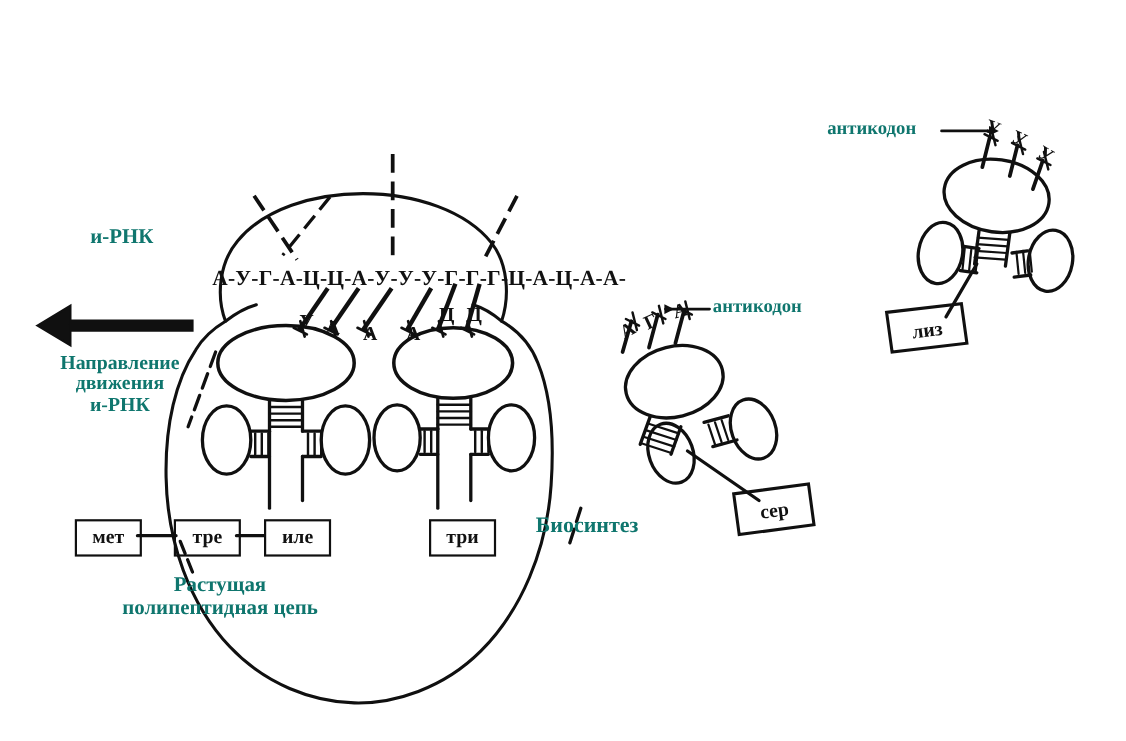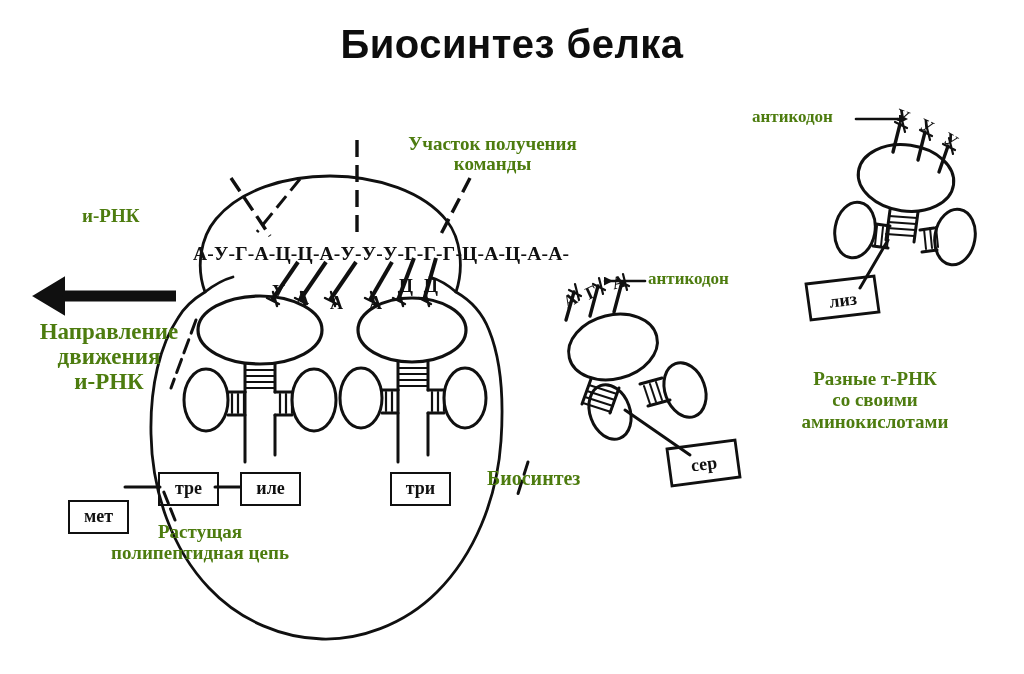--- a/index.html
+++ b/index.html
@@ -4,33 +4,33 @@
 <style>
   html,body{margin:0;padding:0;}
   body{
     width:1024px;height:674px;background:#ffffff;
     font-family:"Liberation Serif", serif;
     color:#111;overflow:hidden;position:relative;
   }
   #stage{position:absolute;left:0;top:0;width:1024px;height:674px;}
   svg#art{position:absolute;left:0;top:0;width:1024px;height:674px;}
 
-  .lbl{position:absolute;font-family:"Liberation Serif",serif;color:#4d7c0f;
+  .lbl{position:absolute;font-family:"Liberation Serif",serif;color:#0f766e;
        font-weight:700;line-height:1.06;text-align:center;white-space:pre;}
 
   #title{
     position:absolute;left:0;top:22px;width:1024px;text-align:center;
     font-family:"Liberation Sans","DejaVu Sans",sans-serif;
     font-weight:700;font-size:40px;letter-spacing:0.5px;color:#0d0d0d;
   }
 
   #lbl-exec{left:68px;top:134px;width:270px;font-size:19px;}
   #lbl-recv{left:370px;top:134px;width:245px;font-size:19px;}
   #lbl-mrna{left:82px;top:206px;font-size:19px;}
-  #lbl-dir{left:24px;top:320px;width:170px;font-size:23px;line-height:1.08;}
+  #lbl-dir{left:24px;top:320px;width:170px;font-size:18px;line-height:1.08;}
   #lbl-chain{left:55px;top:522px;width:290px;font-size:19px;line-height:1.1;}
   #lbl-ribosome{left:487px;top:468px;font-size:20px;font-weight:700;}
   #lbl-diff{left:760px;top:368px;width:230px;font-size:19px;line-height:1.12;}
   #lbl-anti-top{left:752px;top:108px;font-size:17px;font-weight:700;}
   #lbl-anti-mid{left:648px;top:270px;font-size:17px;font-weight:700;}
 
   .seq{position:absolute;left:157px;top:243px;font-size:19.5px;font-weight:700;
        letter-spacing:0.2px;white-space:nowrap;font-family:"Liberation Serif",serif;margin-left:36px;}
 
   .nt{position:absolute;font-size:18px;font-weight:700;font-family:"Liberation Serif",serif;}
@@ -251,40 +251,34 @@
 
         <path d="M806,284 L874,276 L879,312 L811,320 Z" stroke-width="2.8"></path>
       </g>
 
       <line x1="856" y1="119" x2="900" y2="119" stroke-width="2.6" marker-end="url(#arrowR)"></line>
       <line x1="645" y1="281" x2="605" y2="281" stroke-width="2.6" marker-end="url(#arrowL)"></line>
 
     </g>
   </svg>
 
-  <div id="title">Биосинтез белка</div>
-
-
-  <div class="lbl" id="lbl-recv">Участок получения
-команды</div>
+
+
 
   <div class="lbl" id="lbl-mrna">и-РНК</div>
 
   <div class="lbl" id="lbl-dir">Направление
 движения
 и-РНК</div>
 
   <div class="lbl" id="lbl-chain">Растущая
 полипептидная цепь</div>
 
   <div class="lbl" id="lbl-ribosome">Биосинтез</div>
 
-  <div class="lbl" id="lbl-diff">Разные т-РНК
-со своими
-аминокислотами</div>
 
   <div class="lbl" id="lbl-anti-top">антикодон</div>
 
   <div class="lbl" id="lbl-anti-mid">антикодон</div>
 
   <div class="seq">А-У-Г-А-Ц-Ц-А-У-У-У-Г-Г-Г-Ц-А-Ц-А-А-</div>
 
   <div class="nt" style="left:272px;top:282px;">У</div>
   <div class="nt" style="left:296px;top:288px;">А</div>
   <div class="nt" style="left:330px;top:293px;">А</div>
@@ -295,21 +289,21 @@
 
   <div class="nt" style="left:564px;top:290px;transform:rotate(-30deg);">А</div>
   <div class="nt" style="left:586px;top:282px;transform:rotate(-25deg);">Г</div>
   <div class="nt" style="left:612px;top:272px;transform:rotate(-15deg);">А</div>
 
   <div class="nt" style="left:896px;top:106px;transform:rotate(20deg);">У</div>
   <div class="nt" style="left:920px;top:116px;transform:rotate(25deg);">У</div>
   <div class="nt" style="left:944px;top:130px;transform:rotate(30deg);">У</div>
 
   <div class="aabox" style="left:68px;top:472px;width:57px;height:30px;
-       border:2.6px solid #101010;line-height:28px;margin-top:28px;">мет</div>
+       border:2.6px solid #101010;line-height:28px;">мет</div>
   <div class="aabox" style="left:158px;top:472px;width:57px;height:30px;
        border:2.6px solid #101010;line-height:28px;text-align:center;">тре</div>
   <div class="aabox" style="left:240px;top:472px;width:57px;height:30px;
        border:2.6px solid #101010;line-height:28px;">иле</div>
 
   <div class="aabox" style="left:390px;top:472px;width:57px;height:30px;
        border:2.6px solid #101010;line-height:28px;">три</div>
 
   <div class="aabox" style="left:673px;top:449px;width:62px;height:30px;
        line-height:30px;transform:rotate(-7deg);">сер</div>

